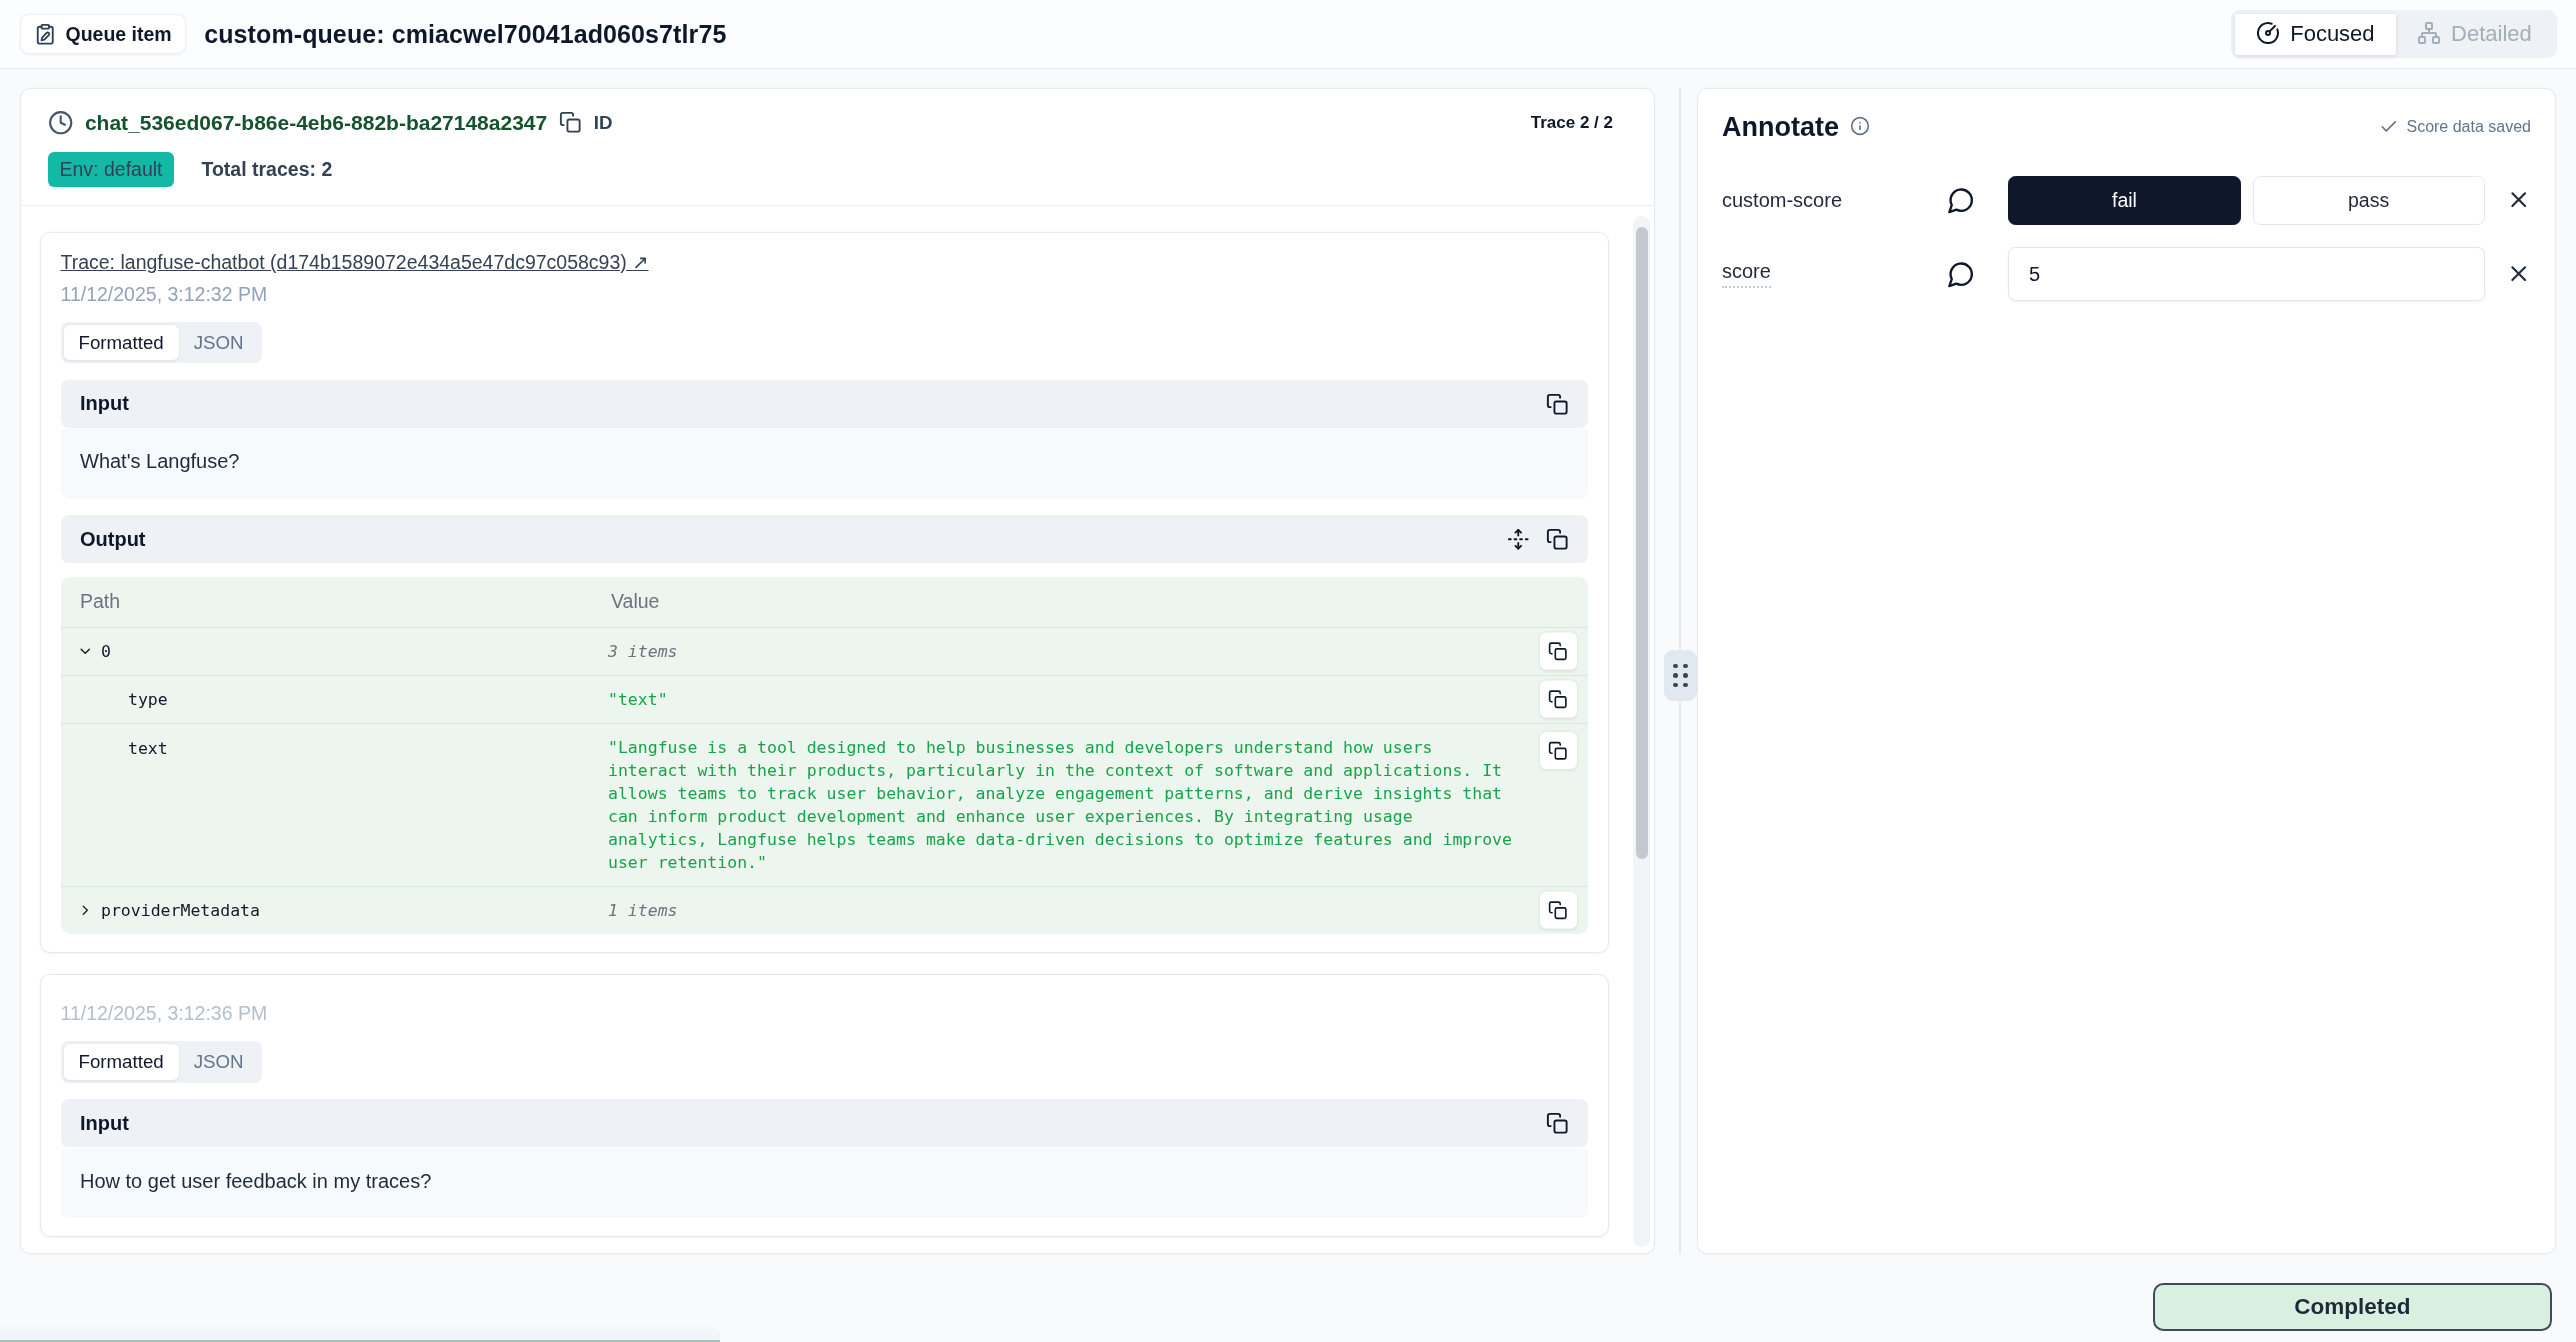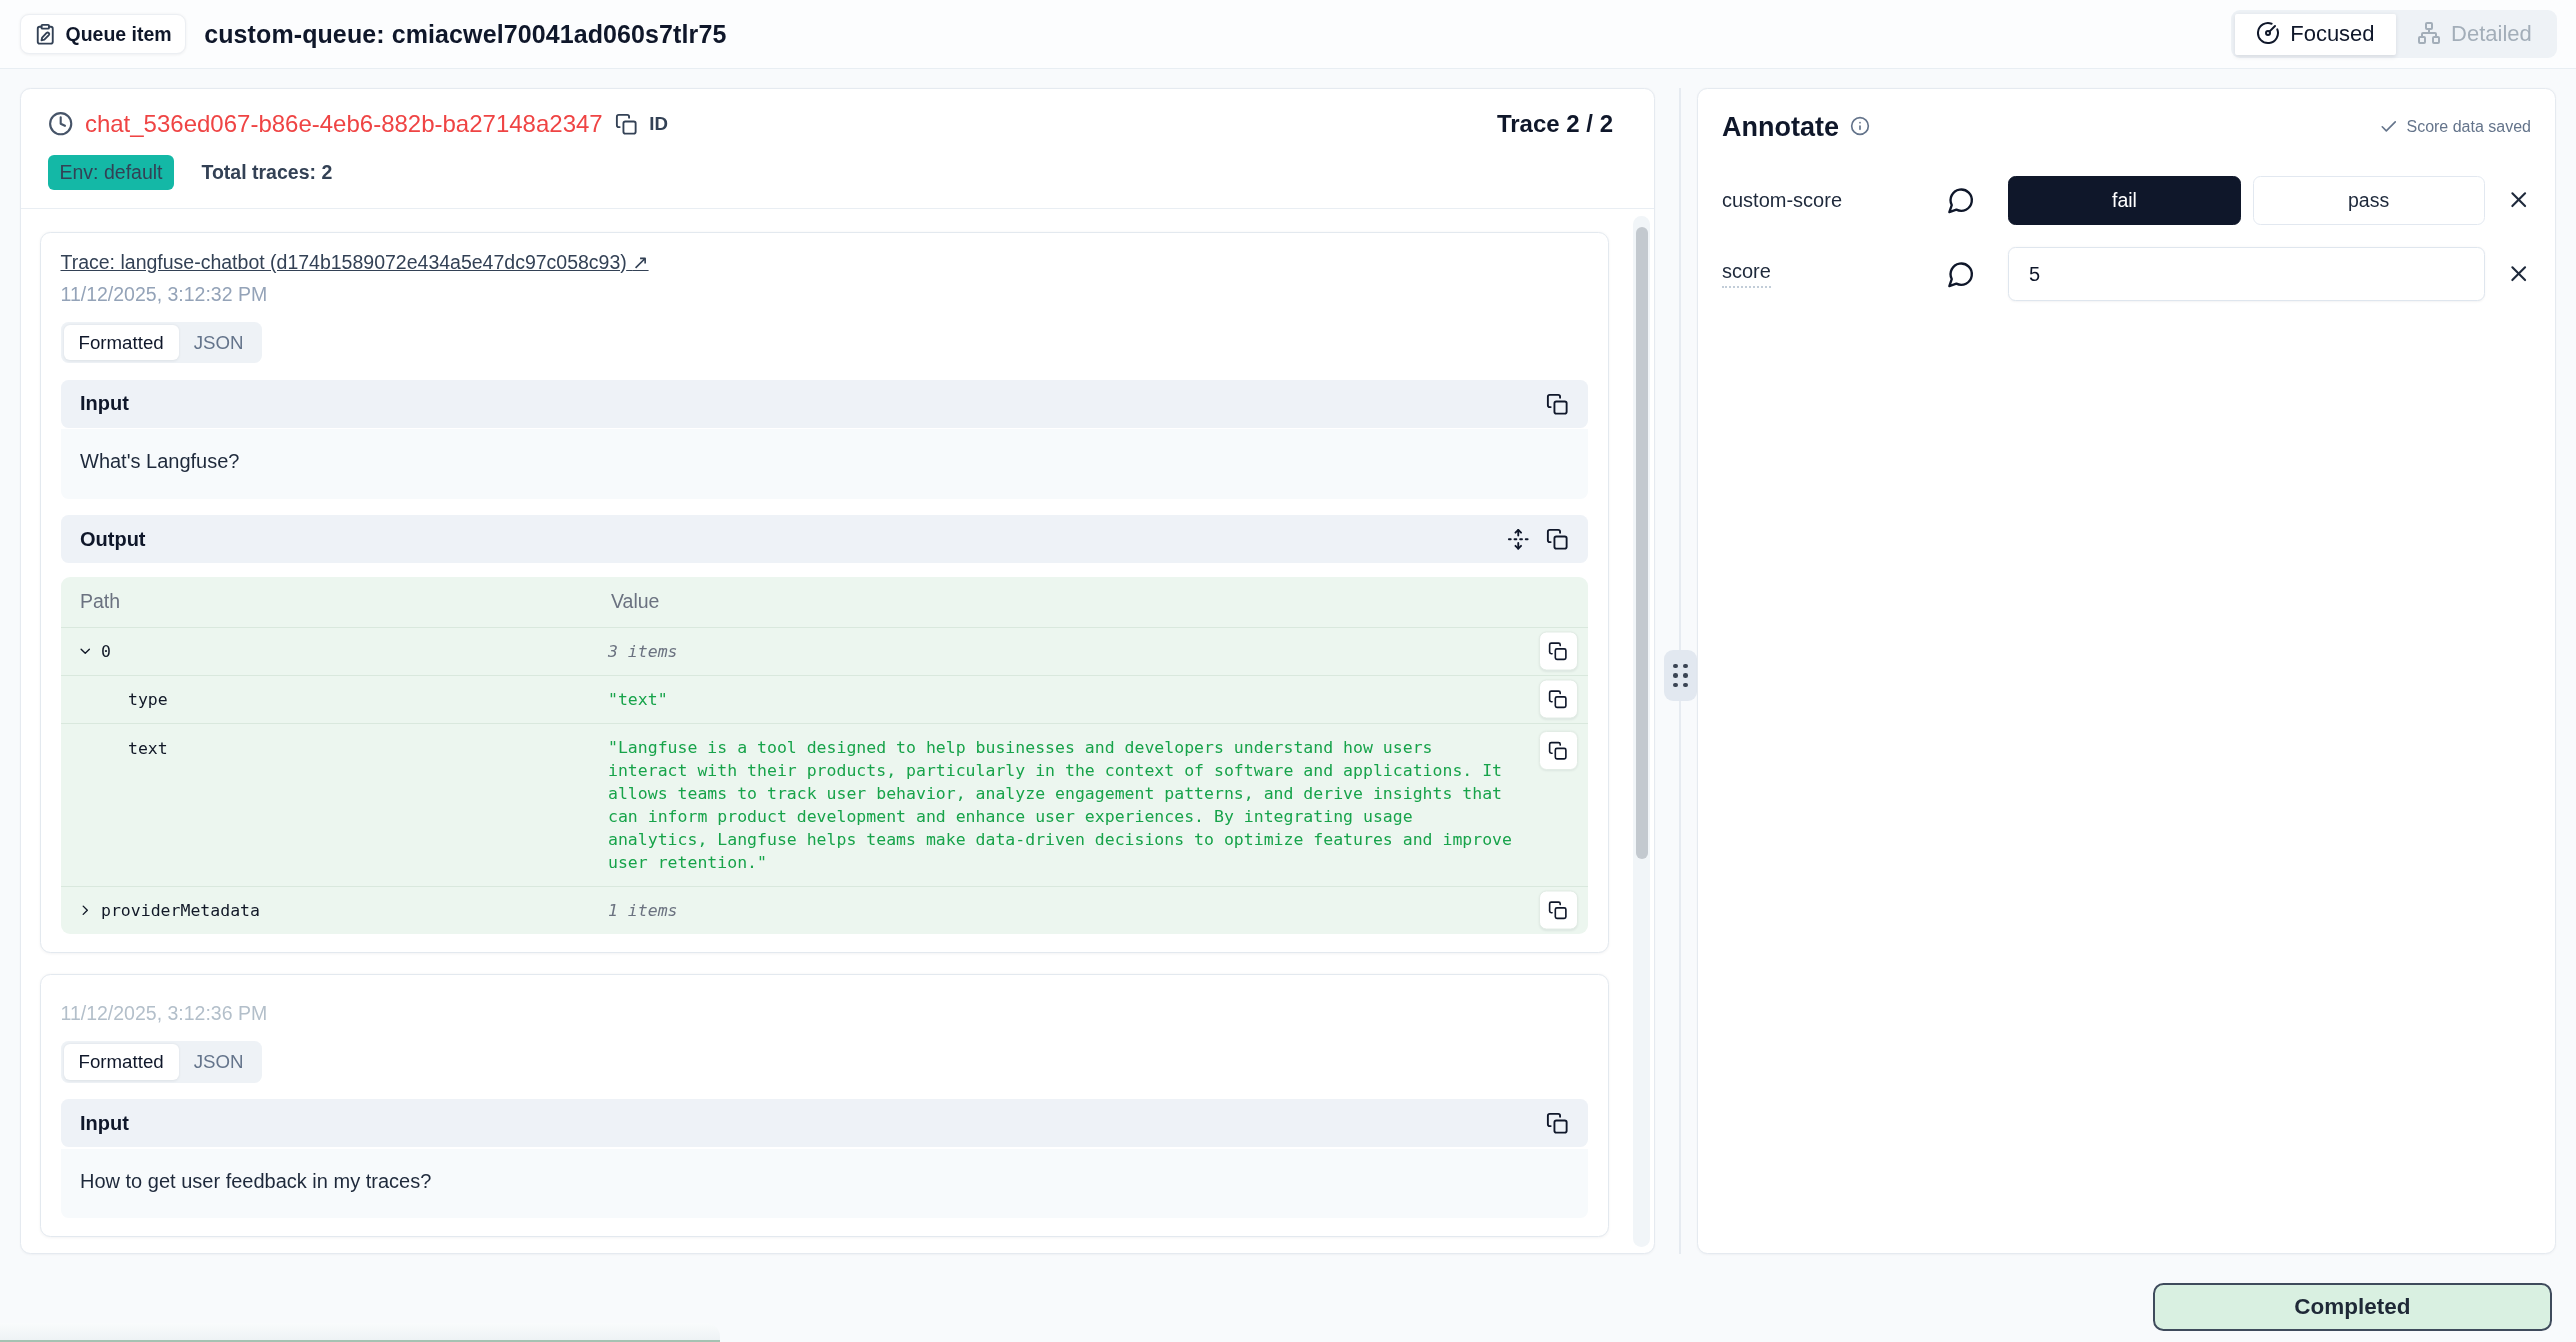--- a/index.html
+++ b/index.html
@@ -27,25 +27,25 @@
   
   .panel { position:absolute; background:#ffffff; border:1.5px solid #e5eaf0; border-radius:10.5px;
            box-shadow:0 0.7px 2.2px rgba(15,23,42,.04); }
   .left-panel  { left:19.5px; top:88px; width:1635px; height:1166px; overflow:hidden; }
   .right-panel { left:1697px; top:88px; width:859px; height:1166px; overflow:hidden; }
 
   
   .lp-header { padding:21px 30px 18px 27px; border-bottom:1.5px solid #e9eef3; }
   .lp-row1 { display:flex; align-items:center; gap:12px; }
   .lp-row1 svg.clock { width:25.4px; height:25.4px; stroke:#475569; flex:none; }
-  .lp-title { font-size:24px; font-weight:400; color:#ef4444; }
+  .lp-title { font-size:21px; font-weight:700; color:#14532d; }
   .icon-btn { background:none; border:none; cursor:pointer; display:flex; align-items:center; padding:0; }
   .icon-btn svg { width:22.5px; height:22.5px; stroke:#334155; }
   .lp-id { font-size:18.7px; font-weight:700; color:#334155; }
-  .trace-counter { margin-left:auto; font-size:24px; font-weight:600; color:#0f172a; padding-right:10.5px; }
+  .trace-counter { margin-left:auto; font-size:17px; font-weight:600; color:#0f172a; padding-right:10.5px; }
   .lp-row2 { display:flex; align-items:center; margin-top:16.5px; }
   .env-badge { background:#14b8a6; border-radius:6px; padding:6px 12px; font-size:19.5px; color:#334155; font-weight:500; }
   .total-traces { margin-left:27px; font-size:19.5px; font-weight:600; color:#334155; }
 
   .lp-content { position:absolute; left:0; top:123px; right:25.4px; bottom:0; padding:19.5px; overflow:hidden; }
 
   
   .lp-scroll-track { position:absolute; right:3.7px; top:127px; bottom:6px; width:16.5px; background:#f1f5f8; border-radius:8.2px; }
   .lp-scroll-thumb { position:absolute; left:2.2px; top:10.5px; width:12px; height:632px; background:#c3c9cf; border-radius:6px; }
 

